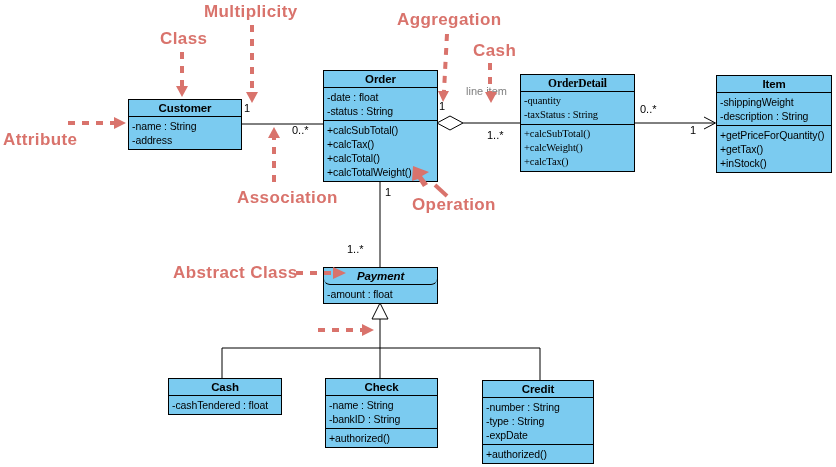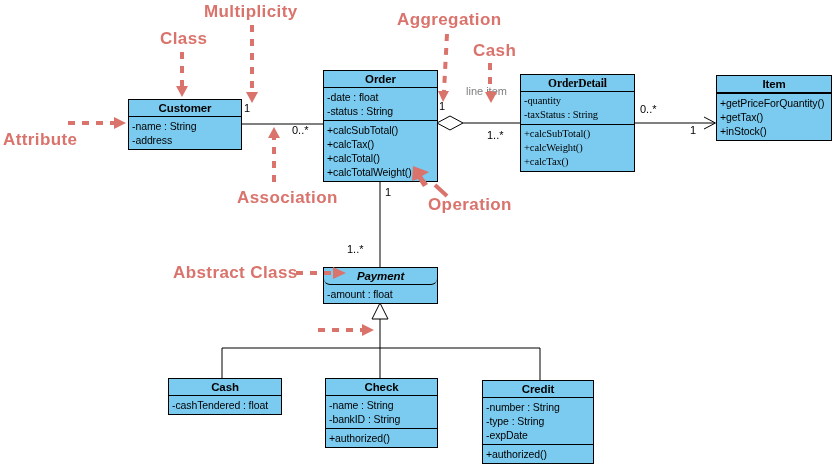--- a/index.html
+++ b/index.html
@@ -107,20 +107,24 @@
     </div>
     <div class="uml-ops">
       <div class="uml-row">+calcSubTotal()</div>
       <div class="uml-row">+calcWeight()</div>
       <div class="uml-row">+calcTax()</div>
     </div>
   </div>
 
   <div class="uml-class" style="left:716px;top:75px;width:114px;">
     <div class="uml-title">Item</div>
+    <div class="uml-attrs">
+      <div class="uml-row">-shippingWeight</div>
+      <div class="uml-row">-description : String</div>
+    </div>
     <div class="uml-ops">
       <div class="uml-row">+getPriceForQuantity()</div>
       <div class="uml-row">+getTax()</div>
       <div class="uml-row">+inStock()</div>
     </div>
   </div>
 
   <div class="uml-class" style="left:323px;top:267px;width:113px;">
     <div class="uml-title abstract">Payment</div>
     <div class="uml-attrs">
@@ -206,16 +210,16 @@
       <polygon class="ann-head" points="374,330 362,324 362,336"></polygon>
     </g>
   </svg>
 
   <div class="ann-label" style="left:204px;top:2px;">Multiplicity</div>
   <div class="ann-label" style="left:160px;top:29px;">Class</div>
   <div class="ann-label" style="left:397px;top:10px;text-align:center;">Aggregation</div>
   <div class="ann-label" style="left:473px;top:41px;">Cash</div>
   <div class="ann-label" style="left:3px;top:112px;margin-top:18px;">Attribute</div>
   <div class="ann-label" style="left:237px;top:188px;">Association</div>
-  <div class="ann-label" style="left:428px;top:195px;">Operation</div>
+  <div class="ann-label" style="left:412px;top:195px;">Operation</div>
   <div class="ann-label" style="left:173px;top:263px;">Abstract Class</div>
 
 </div>
 
 </body></html>

